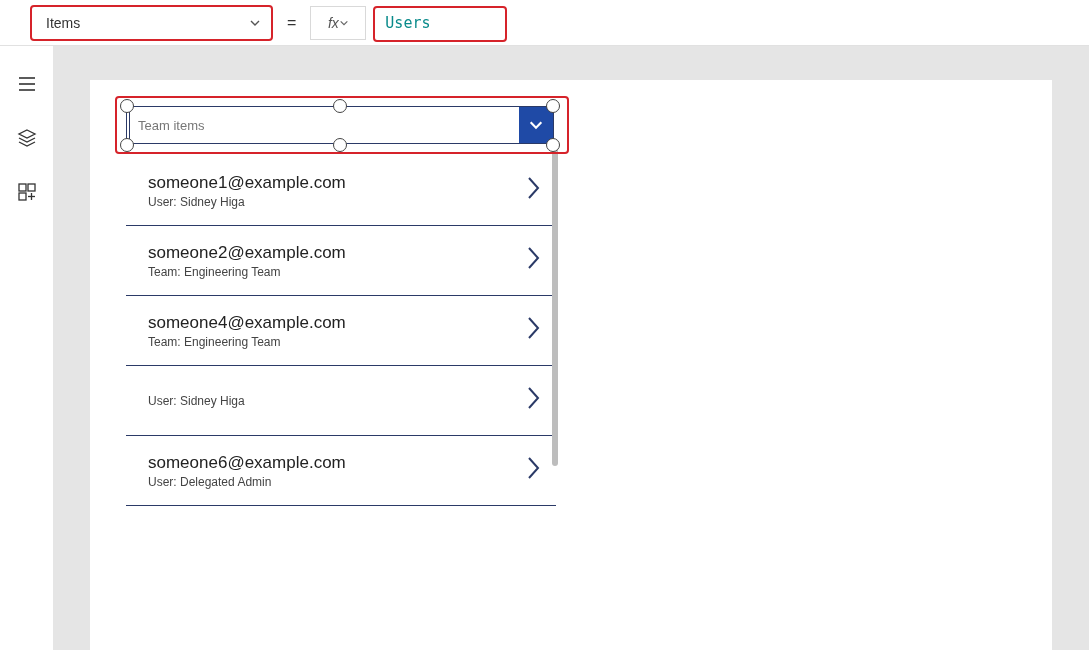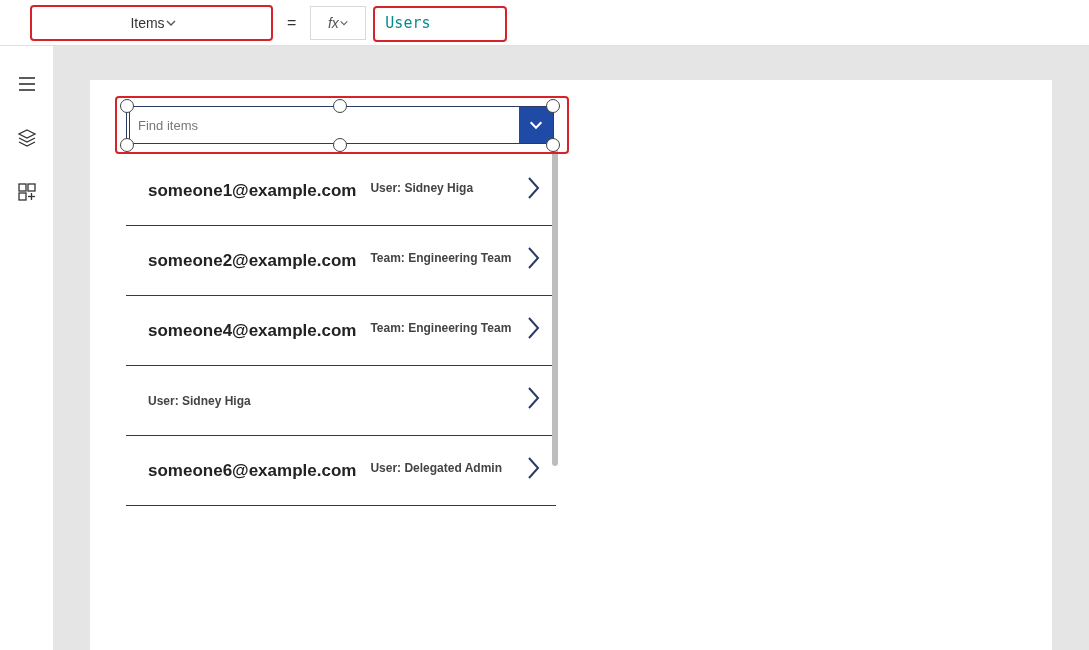--- a/index.html
+++ b/index.html
@@ -16,21 +16,21 @@
     position: relative;
   }
   .prop-select {
     width: 243px; height: 36px;
     border: 2px solid #d6232a;
     border-radius: 4px;
     background: #fff;
     display: flex; align-items: center;
     padding: 0 10px 0 14px;
     font-size: 14px; color: #333;
-    justify-content: center;
+    justify-content: space-between;
     cursor: pointer;
   }
   .equals {
     margin: 0 14px;
     font-size: 16px; color: #333;
   }
   .fx-box {
     width: 56px; height: 34px;
     border: 1px solid #d9d9d9;
     display: flex; align-items: center; justify-content: center;
@@ -154,21 +154,21 @@
   }
   .row {
     height: 70px;
     border-bottom: 1px solid #2b3a67;
     display: flex; align-items: center;
     padding: 0 14px 0 22px;
     justify-content: space-between;
     background: #fff;
   }
   .row:first-child { margin-top: 12px; }
-  .row-texts { display: flex; flex-direction: row; gap: 14px; font-weight: bold; }
+  .row-texts { display: flex; flex-direction: column; gap: 2px; }
   .row-email { font-size: 17px; color: #222; }
   .row-sub { font-size: 12px; color: #444; }
   .row-chevron { color: #2b3a67; font-size: 22px; }
 
   .chev-svg { width: 12px; height: 12px; }
   .chev-small { width: 10px; height: 10px; }
   .chev-big { width: 16px; height: 26px; stroke: #2b3a67; }
 </style>
 </head>
 <body>
@@ -226,21 +226,21 @@
     <div class="selected-frame"></div>
 
     <div class="handle" style="left:66px; top:53px;"></div>
     <div class="handle" style="left:279px; top:53px;"></div>
     <div class="handle" style="left:492px; top:53px;"></div>
     <div class="handle" style="left:66px; top:92px;"></div>
     <div class="handle" style="left:279px; top:92px;"></div>
     <div class="handle" style="left:492px; top:92px;"></div>
 
     <div class="combo-control">
-      <div class="combo-text">Find items</div>
+      <div class="combo-text">Team items</div>
       <div class="combo-chevron">
         <svg width="16" height="16" viewBox="0 0 12 12">
             <polyline points="2,4 6,8 10,4" fill="none" stroke="#fff" stroke-width="1.6"></polyline>
           </svg>
       </div>
     </div>
 
     <div class="gallery" id="gallery">
         <div class="row">
           <div class="row-texts">

